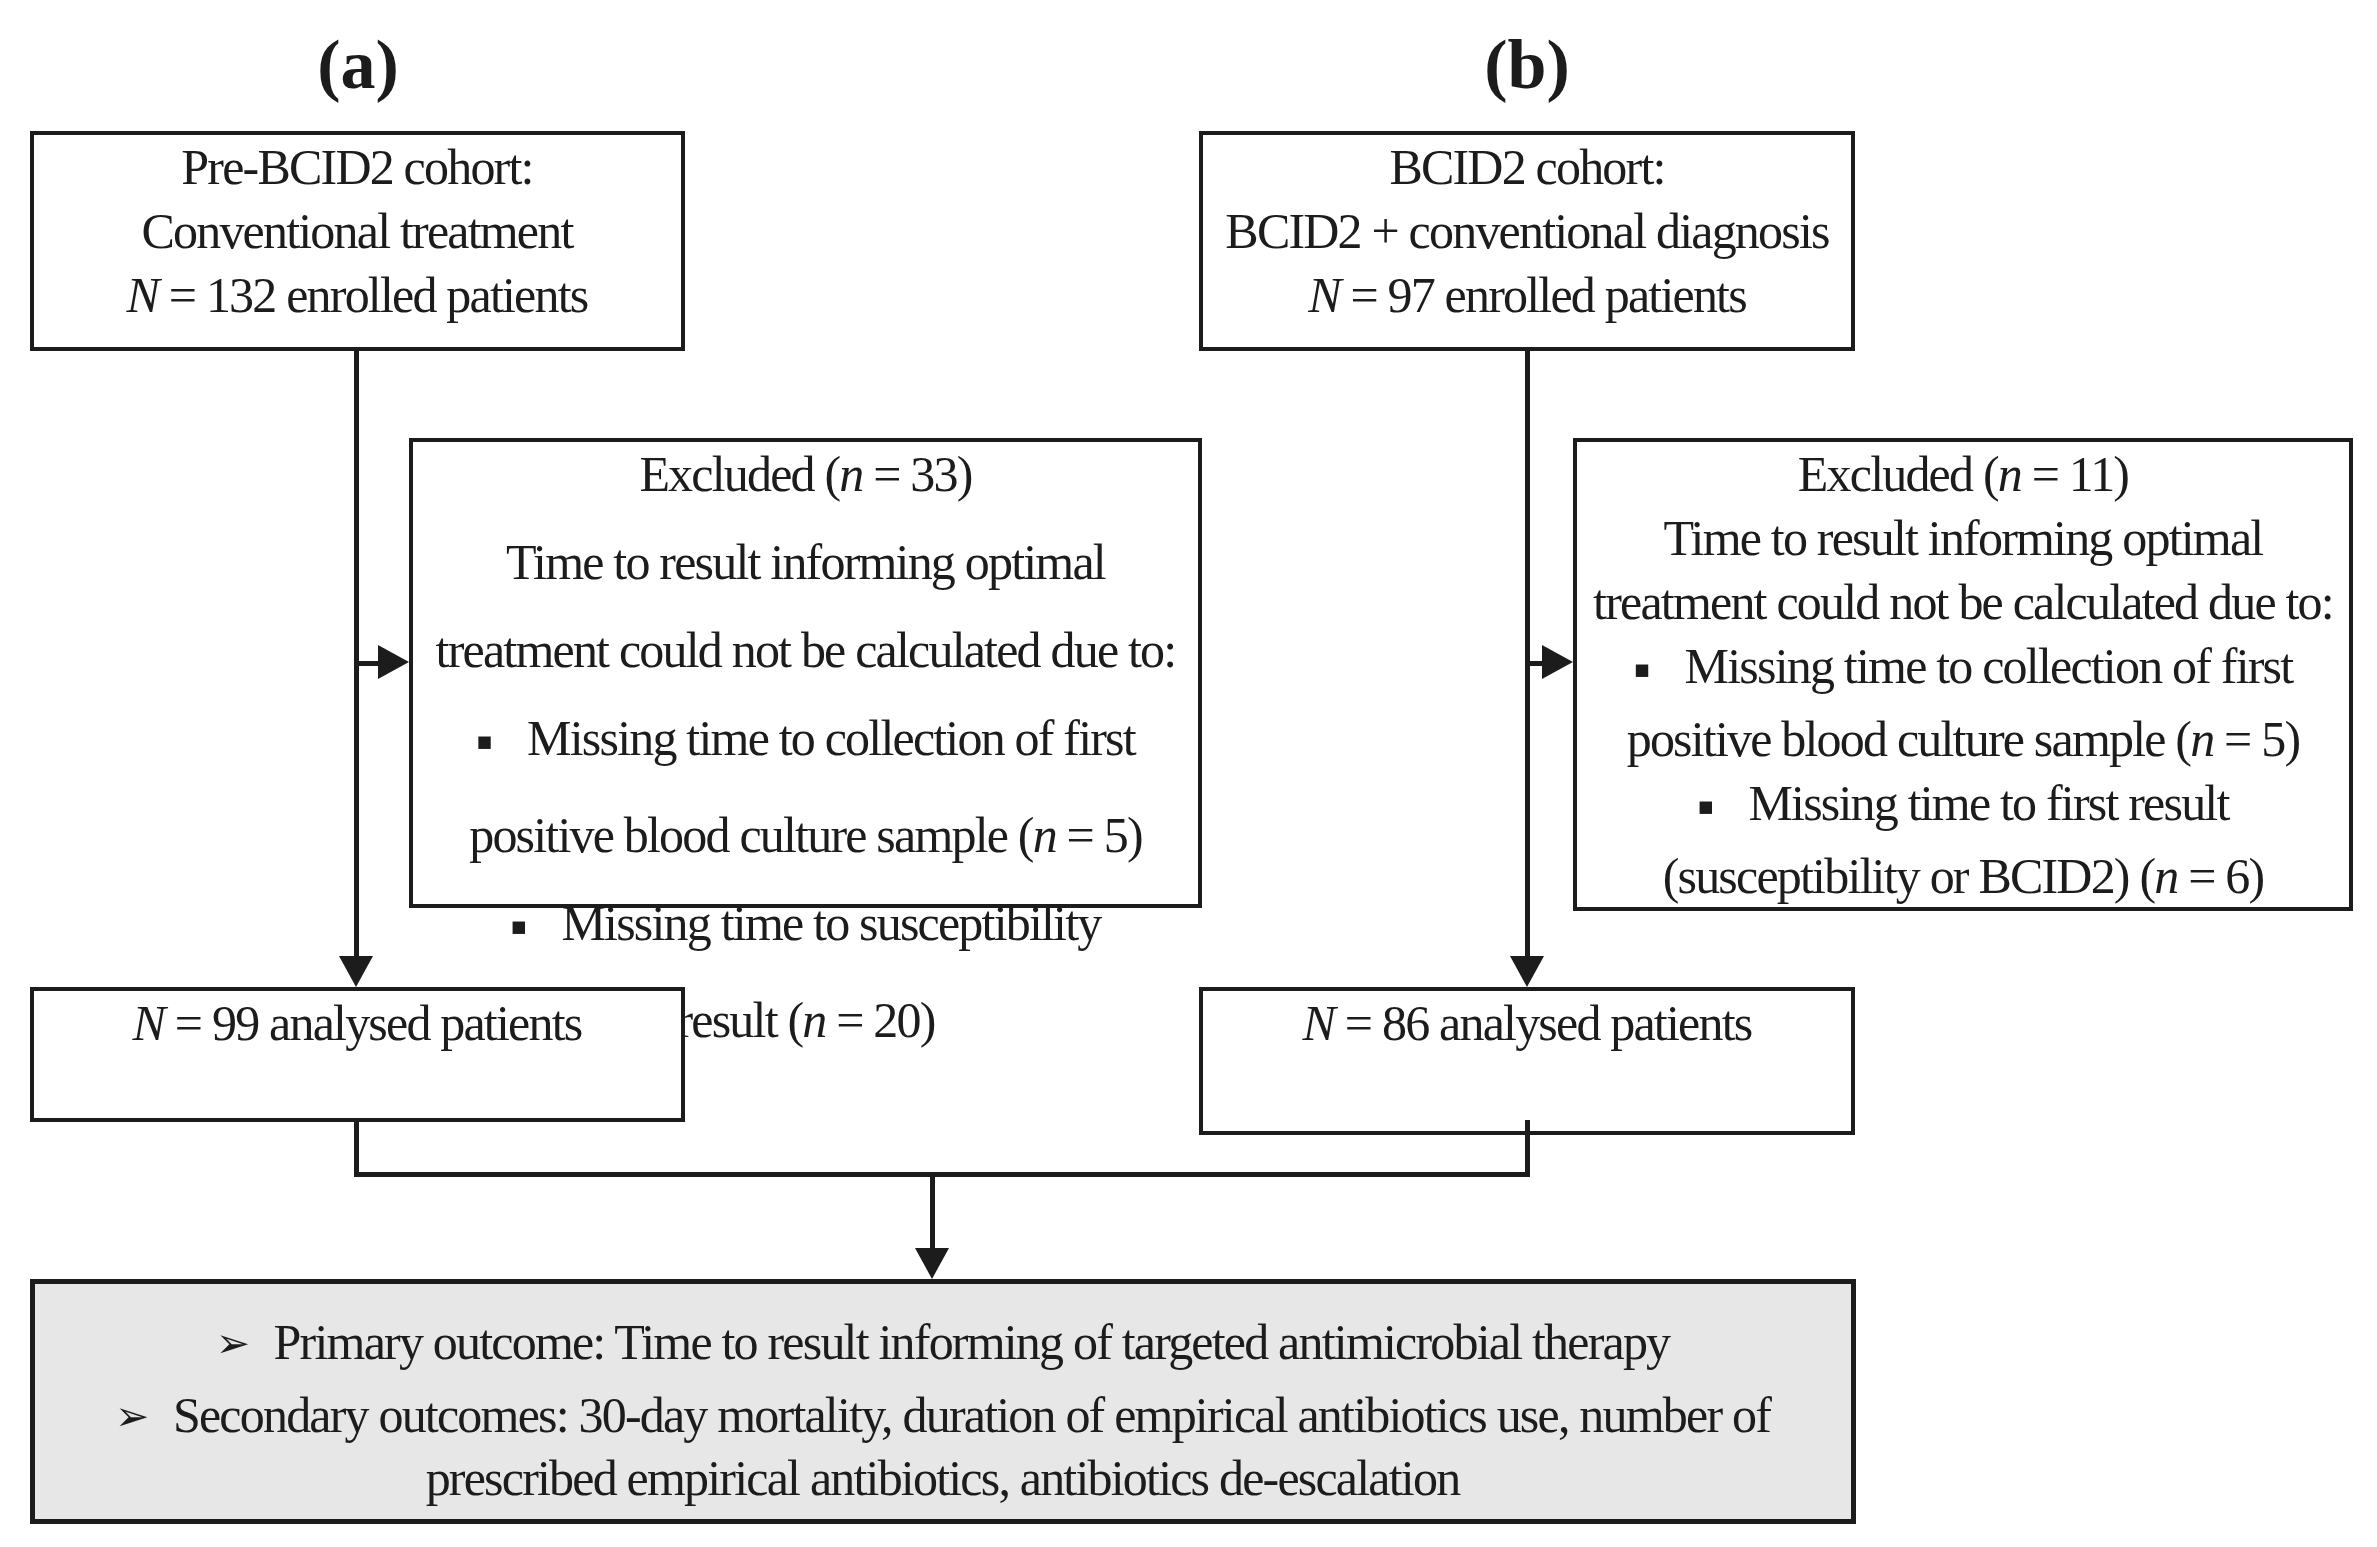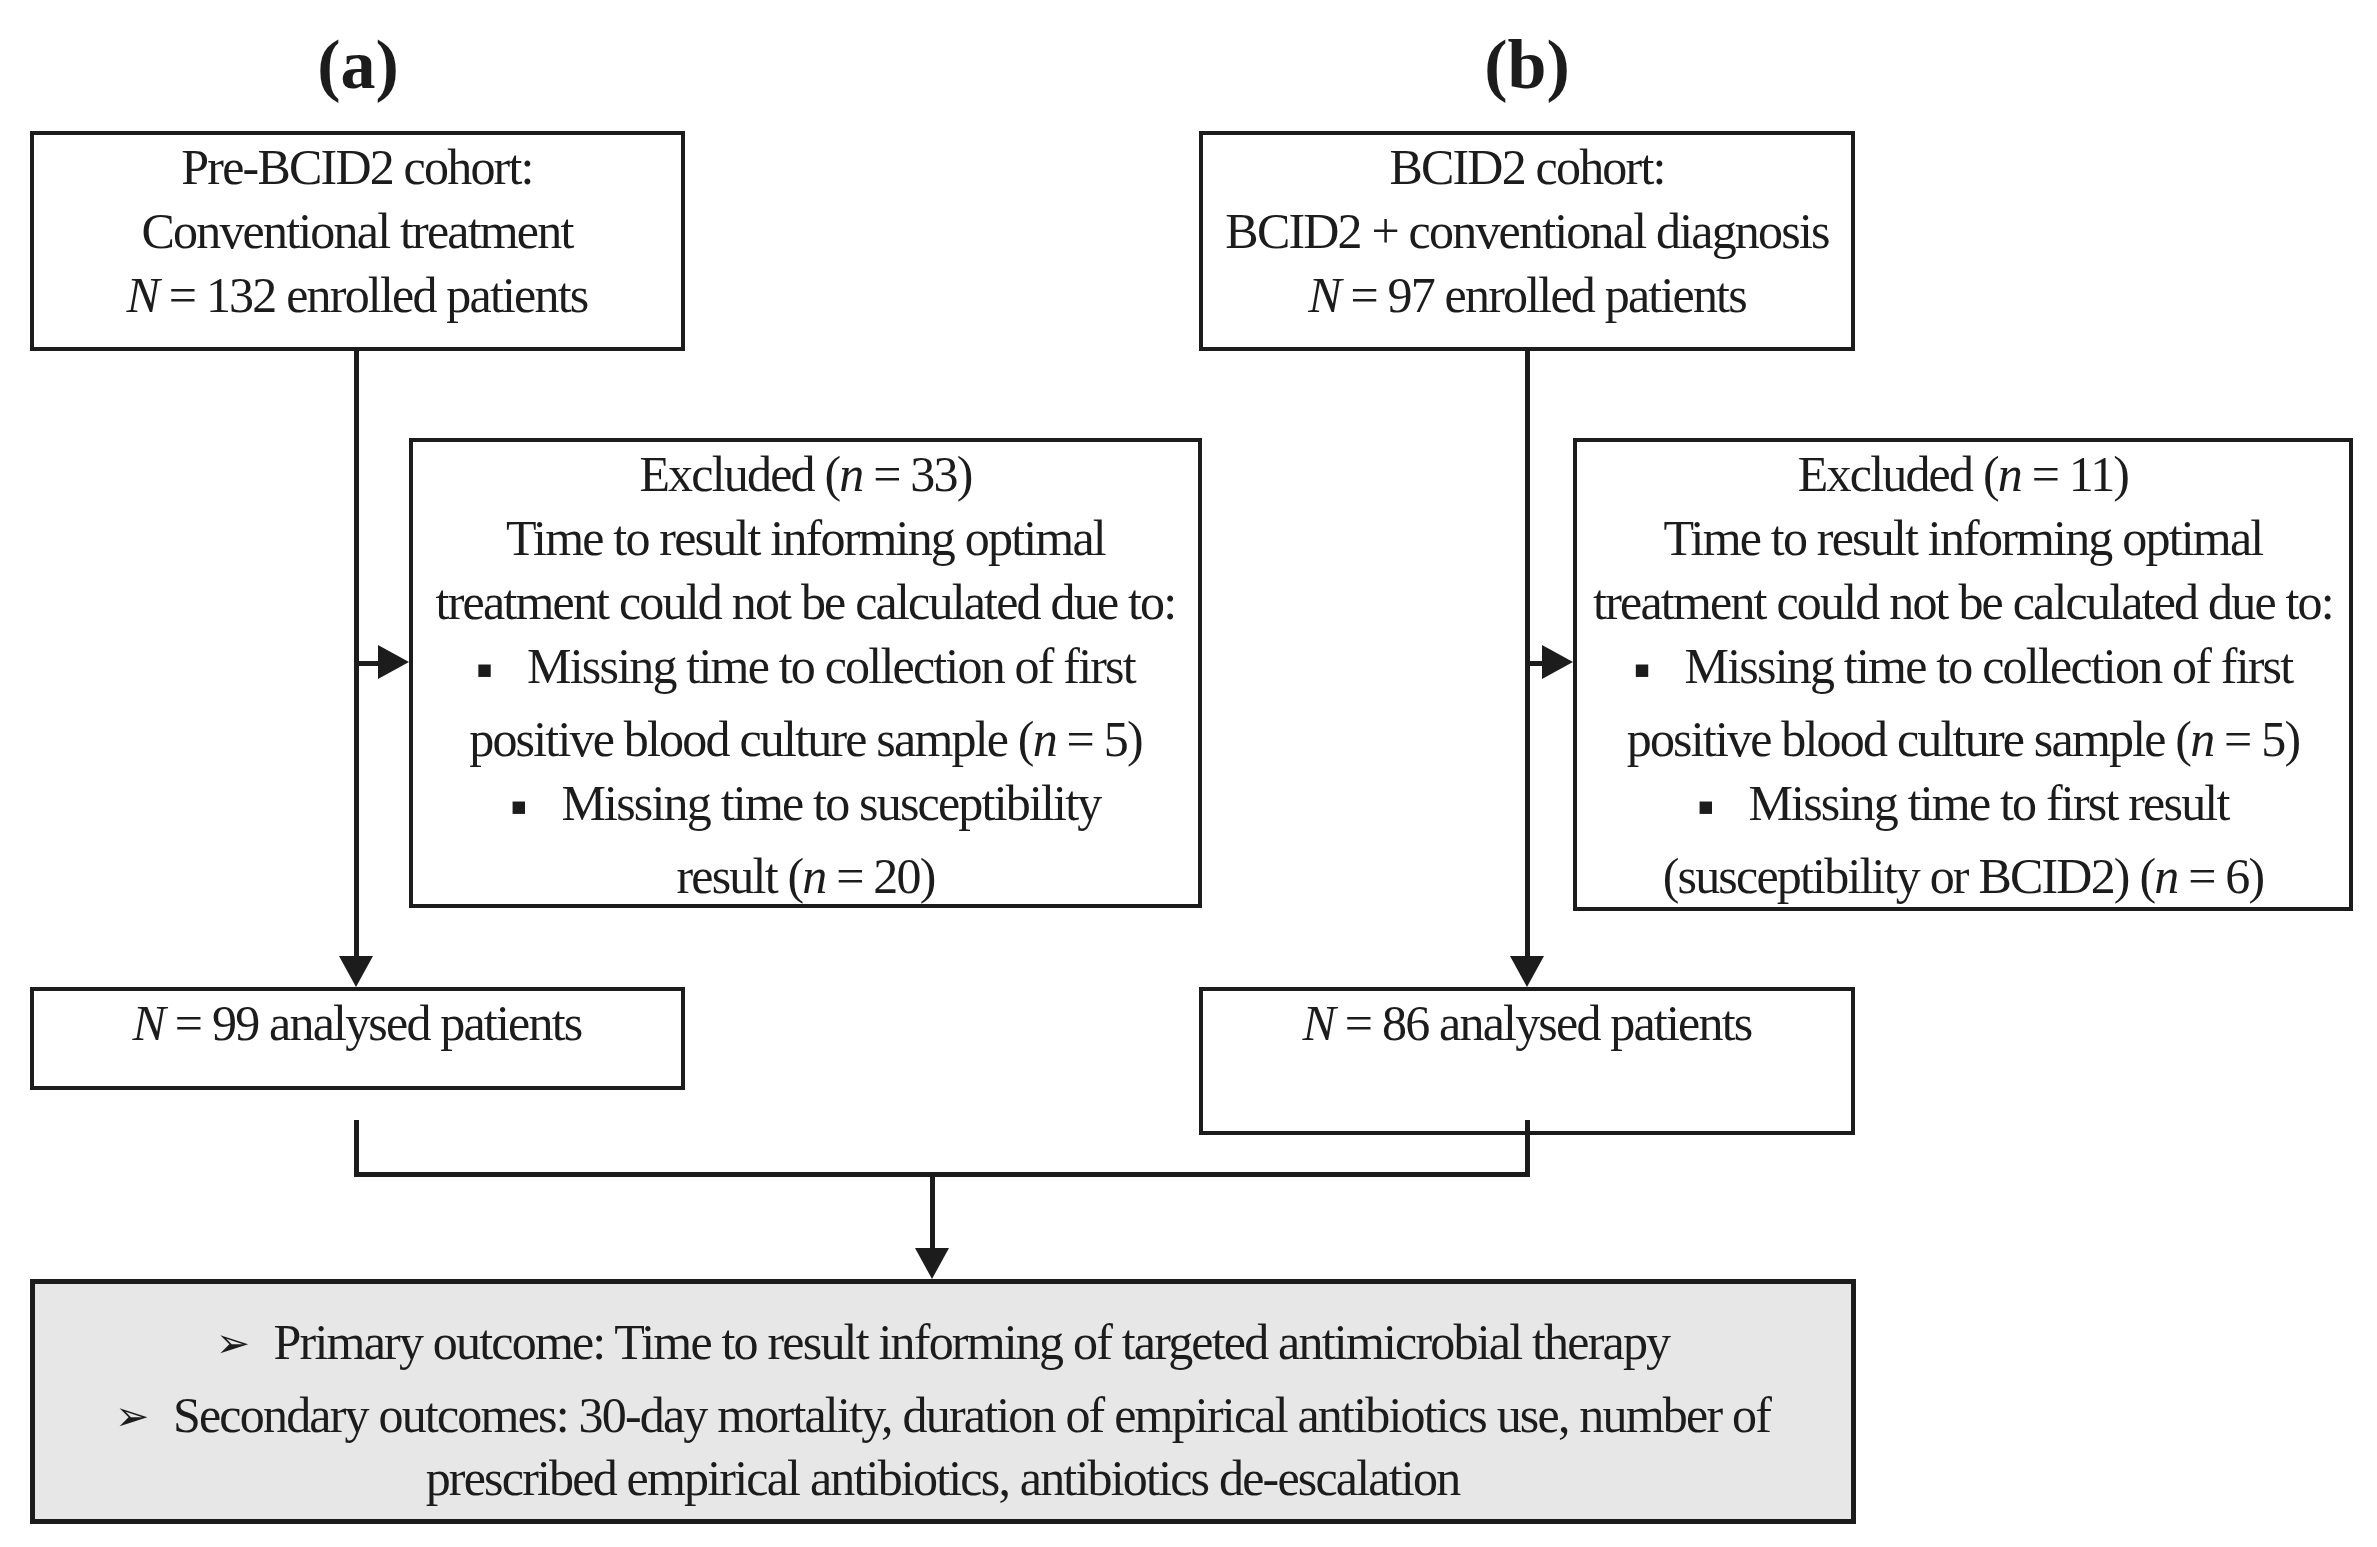--- a/index.html
+++ b/index.html
@@ -30,23 +30,23 @@
     position:absolute;
     border:4.7px solid var(--ink);
     background:var(--paper);
     display:flex;flex-direction:column;
     align-items:center;
     text-align:center;
     box-sizing:border-box;
   }
   #box-enrolled-a{left:29.5px;top:131px;width:655px;height:220px;}
   #box-enrolled-b{left:1199px;top:131px;width:656px;height:220px;}
-  #box-excluded-a{left:409px;top:438px;width:793px;height:470px;}
+  #box-excluded-a{left:409px;top:438px;width:793px;height:470px;gap:24px;}
   #box-excluded-b{left:1573px;top:438px;width:780px;height:473px;}
-  #box-analysed-a{left:29.5px;top:987px;width:655px;height:103px;}
+  #box-analysed-a{left:29.5px;top:987px;width:655px;height:135px;}
   #box-analysed-b{left:1199px;top:987px;width:656px;height:148px;}
   #box-outcomes{
     left:29.5px;top:1279px;width:1826px;height:245px;
     border-width:5.3px;
     background:var(--outcome-fill);
     justify-content:flex-start;
     padding-top:28px;
   }
 
   .tline{

